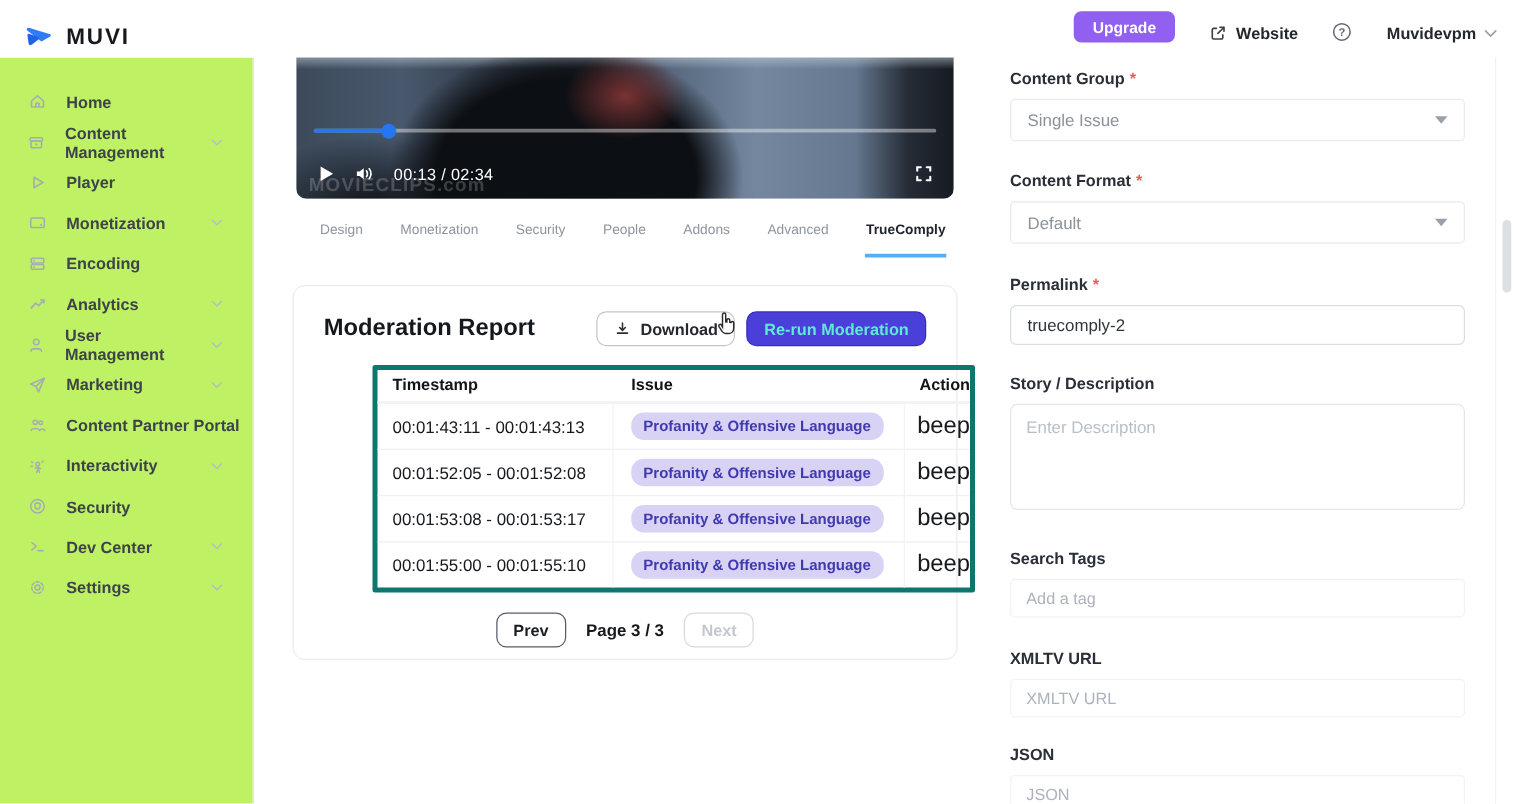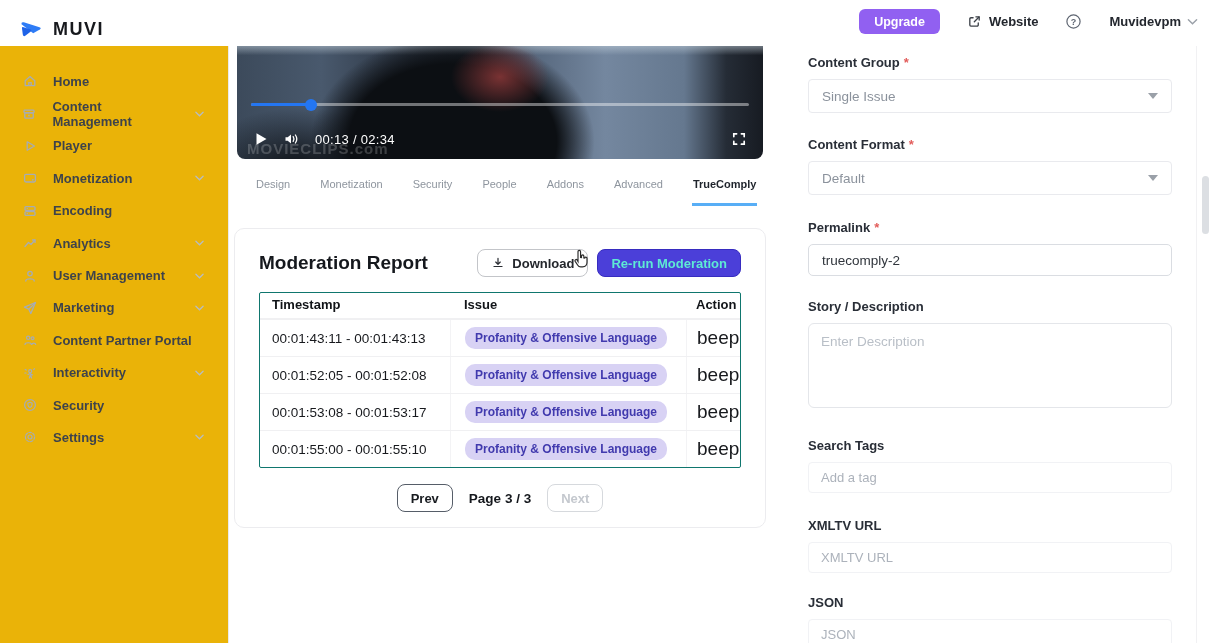--- a/index.html
+++ b/index.html
@@ -4,31 +4,31 @@
 <style>
   * { box-sizing: border-box; margin: 0; padding: 0; }
   html,body { width:1214px; height:643px; overflow:hidden; background:#fff;
     font-family:"Liberation Sans", sans-serif; color:#2b3039; }
   .app { position:relative; width:1214px; height:643px; background:#fff; overflow:hidden; }
 
   
   .header { position:absolute; top:0; left:0; width:100%; height:46px; background:#fff; z-index:5; }
   .logo { position:absolute; left:18px; top:17px; display:flex; align-items:center; gap:9px; }
   .logo-text { font-size:18px; font-weight:bold; letter-spacing:1.5px; color:#17191d; }
-  .hdr-right { position:absolute; right:16px; top:9px; display:flex; align-items:center; gap:27px; }
+  .hdr-right { position:absolute; right:16px; top:9px; display:flex; align-items:flex-end; gap:27px; }
   .btn-upgrade { background:var(--purple,#9160f1); color:#fff; border:none; border-radius:6px;
      height:25px; padding:0 15px; font-size:12.5px; font-weight:bold; cursor:pointer;
      font-family:"Liberation Sans", sans-serif; }
   .hdr-link { display:flex; align-items:center; gap:7px; font-size:13px; font-weight:600; color:#23272e; cursor:pointer; }
   .hdr-icon { color:#5f6672; display:flex; }
   .account { display:flex; align-items:center; gap:6px; font-size:13px; font-weight:600; color:#23272e; cursor:pointer; }
   .account .chev { color:#9aa0a8; display:flex; }
 
   
-  .sidebar { position:absolute; top:46px; left:0; width:229px; bottom:0; background:#eab308;
+  .sidebar { position:absolute; top:46px; left:0; width:203px; bottom:0; background:#bef264;
      border-right:1px solid #e9eaec; padding-top:19px; z-index:4; }
   .side-item { display:flex; align-items:center; height:32.4px; padding-left:21px; gap:15px;
      font-size:13px; font-weight:600; color:#3e434b; cursor:pointer; }
   .side-item .s-icon { color:#a6acb5; display:flex; width:17px; justify-content:center; }
   .side-item .s-chev { margin-left:auto; margin-right:24px; color:#b7bcc3; display:flex; }
 
   
   .main { position:absolute; left:203px; top:46px; right:0; bottom:0; background:#fff; }
 
   
@@ -61,21 +61,21 @@
   .card-head { display:flex; align-items:center; }
   .card-title { font-size:19px; font-weight:bold; color:#15181d; }
   .card-actions { margin-left:auto; display:flex; gap:9px; }
   .btn-download { display:flex; align-items:center; gap:7px; background:#fff; border:1px solid #c3c5c9;
      border-radius:8px; height:28px; padding:0 13px; font-size:13px; font-weight:600; color:#24272c; cursor:pointer;
      font-family:"Liberation Sans", sans-serif; }
   .btn-rerun { background:var(--indigo,#4b3fd9); border:1px solid #372cc0; color:#5eead4; border-radius:8px;
      height:28px; padding:0 13px; font-size:13px; font-weight:bold; cursor:pointer;
      font-family:"Liberation Sans", sans-serif; }
 
-  .mtable { width:100%; margin-top:15px; border:1px solid #0f766e; border-radius:2px; }
+  .mtable { width:100%; margin-top:15px; border:4px solid #0f766e; border-radius:2px;margin-left:39px; }
   .mrow { display:flex; align-items:center; height:37px; border-top:1px solid #f0f0f2; }
   .mrow.mhead { border-top:none; height:26px; align-items:flex-end; padding-bottom:6px; border-bottom:1px solid #f0f0f2;}
   .mc-ts { width:190px; padding-left:12px; font-size:13.5px; color:#17191d; }
   .mc-issue { width:236px; padding-left:14px; }
   .mc-action { flex:1; padding-left:10px; font-size:19px; color:#17191d; }
   .mhead .mc-ts, .mhead .mc-issue, .mhead .mc-action { font-size:13px; font-weight:bold; color:#111418; }
   .mrow:not(.mhead) .mc-issue, .mrow:not(.mhead) .mc-action { border-left:1px solid #f3f3f5; height:100%; display:flex; align-items:center; }
   .badge { background:var(--badgebg,#d8d2f4); color:var(--badgetx,#413aae); font-size:12px; font-weight:bold;
      border-radius:10px; padding:4px 10px; white-space:nowrap; }
 
@@ -298,20 +298,34 @@
     <div class="side-item">
       <span class="s-icon">
         <svg width="16" height="16" viewBox="0 0 16 16" fill="none" stroke="currentColor" stroke-width="1.2" stroke-linejoin="round">
             <circle cx="8" cy="8" r="5.4"></circle>
             <path d="M8 5.2l2.1.9v1.5c0 1.4-.9 2.5-2.1 2.9-1.2-.4-2.1-1.5-2.1-2.9V6.1Z"></path>
           </svg>
       </span>
       <span>Security</span>
     </div>
 
+    <div class="side-item">
+      <span class="s-icon">
+        <svg width="16" height="16" viewBox="0 0 16 16" fill="none" stroke="currentColor" stroke-width="1.3" stroke-linecap="round" stroke-linejoin="round">
+            <path d="M3.5 5 7 8l-3.5 3"></path>
+            <path d="M8.5 11.5h4"></path>
+          </svg>
+      </span>
+      <span>Dev Center</span>
+      <span class="s-chev">
+          <svg width="9" height="6" viewBox="0 0 10 6" fill="none" stroke="currentColor" stroke-width="1.4" stroke-linecap="round">
+            <path d="M1 1l4 4 4-4"></path>
+          </svg>
+        </span>
+    </div>
 
     <div class="side-item">
       <span class="s-icon">
         <svg width="16" height="16" viewBox="0 0 16 16" fill="none" stroke="currentColor" stroke-width="1.2" stroke-linecap="round">
             <circle cx="8" cy="8" r="2"></circle>
             <circle cx="8" cy="8" r="4.6" stroke-dasharray="2.4 1.6"></circle>
           </svg>
       </span>
       <span>Settings</span>
       <span class="s-chev">

